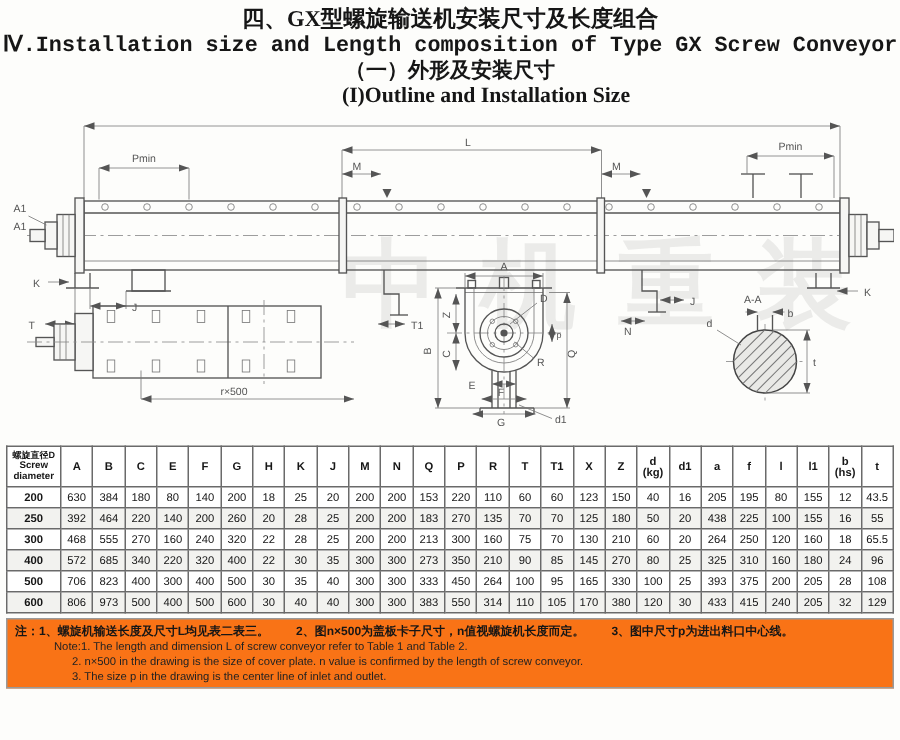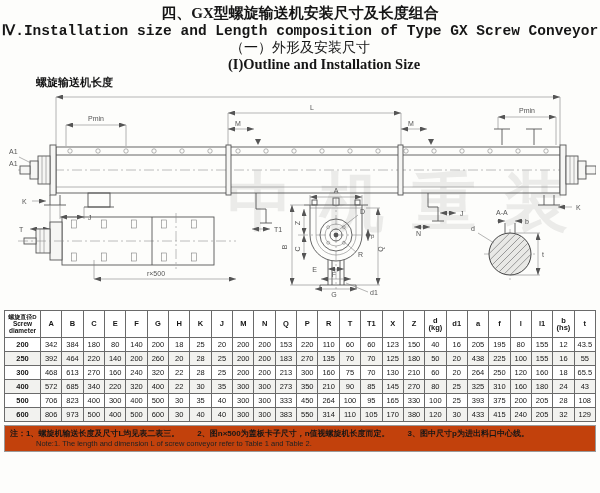--- a/index.html
+++ b/index.html
@@ -1,21 +1,21 @@
 <!DOCTYPE html>
 <html><head>
 <meta charset="utf-8">
 <style>
   html,body{margin:0;padding:0;}
   body{width:600px;height:493px;background:#fdfdfb;overflow:hidden;}
   .page{position:relative;width:600px;height:493px;font-family:"Liberation Serif",serif;color:#161616;}
   .titles{text-align:center;padding-top:5px;line-height:1.18;}
   .t-zh1{font-size:15px;font-weight:bold;}
   .t-en1{font-size:14.5px;font-weight:bold;font-family:Liberation Mono, monospace;}
-  .t-zh2{font-size:14px;font-weight:normal;text-align:center;}
+  .t-zh2{font-size:14px;font-weight:bold;text-align:center;}
   .t-en2{font-size:14.5px;font-weight:bold;padding-left:48px;}
   .sec-label{margin:3px 0 0 36px;line-height:1.18;}
   .sec-zh{font-size:11px;font-weight:bold;}
   .sec-en{font-size:11px;font-weight:bold;}
   .drawing{position:relative;width:592px;height:220px;margin:0 4px;}
   .watermark{position:absolute;top:70px;left:0;width:100%;text-align:right;font-size:64px;font-weight:bold;letter-spacing:28px;color:rgba(110,110,110,0.12);pointer-events:none;font-family:"Liberation Serif",serif;white-space:nowrap;}
   .drawing svg{position:absolute;top:0;left:0;}
   .lbl{font:7px "Liberation Sans",sans-serif;fill:#555;}
   .lbl-s{font:6px "Liberation Sans",sans-serif;fill:#555;}
   .obj{stroke:#555;stroke-width:0.9;fill:none;}
@@ -24,41 +24,40 @@
   .dim{stroke:#888;stroke-width:0.6;fill:none;}
   .cl{stroke:#888;stroke-width:0.55;fill:none;stroke-dasharray:10 3 2 3;}
   table.dims{border-collapse:collapse;table-layout:fixed;width:592px;margin:1px 4px 0 4px;font-family:"Liberation Sans",sans-serif;font-size:7.5px;text-align:center;background:#fff;}
   table.dims th,table.dims td{border:1px solid #6a6a6a;padding:0;height:13px;overflow:hidden;white-space:nowrap;}
   table.dims th{font-weight:bold;font-size:7.5px;line-height:1.05;height:26px;}
   table.dims col.c0{width:36px;}
   .dh-zh{font-size:6px;}
   .dh-en{font-size:6.5px;font-weight:bold;line-height:1.05;}
   table.dims tbody tr:nth-child(even){background:#f2f2ef;}
   td.diam{font-weight:bold;}
-  .notes{border:1px solid #9a9a9a;margin:3px 4px 0 4px;padding:2px 5px 2px 5px;font-family:"Liberation Sans",sans-serif;background:#c2410c;}
+  .notes{border:1px solid #9a9a9a;margin:3px 4px 0 4px;padding:2px 5px 2px 5px;font-family:"Liberation Sans",sans-serif;background:#f97316;}
   .note-zh{font-size:8px;font-weight:bold;line-height:11px;white-space:nowrap;}
   .note-zh span{margin-right:18px;}
   .note-en{font-size:7.5px;line-height:10px;color:#222;padding-left:24px;}
   .ind1{margin-left:2px;}
   .ind2{margin-left:14px;}
 </style>
 </head>
 <body>
 
 <div class="page">
 
   <div class="titles">
     <div class="t-zh1">四、GX型螺旋输送机安装尺寸及长度组合</div>
     <div class="t-en1">Ⅳ.Installation size and Length composition of Type GX Screw Conveyor</div>
     <div class="t-zh2">（一）外形及安装尺寸</div>
     <div class="t-en2">(I)Outline and Installation Size</div>
   </div>
 
   <div class="sec-label">
-    <div class="sec-zh">螺旋输送机长度</div>
   </div>
 
   <div class="drawing">
     <div class="watermark">中机重装</div>
     <svg width="592" height="220" viewBox="0 0 592 220">
       <defs>
         <marker id="ae" markerUnits="userSpaceOnUse" markerWidth="7" markerHeight="5" refX="7" refY="2.5" orient="auto-start-reverse">
           <path d="M0,0 L7,2.5 L0,5 Z" fill="#555"></path>
         </marker>
       </defs>
@@ -319,21 +318,21 @@
           <th>
             <div>b</div>
             <div>(hs)</div>
           </th>
           <th>t</th>
         </tr>
     </thead>
     <tbody>
         <tr>
           <td class="diam">200</td>
-          <td>342</td>
+          <td>630</td>
           <td>384</td>
           <td>180</td>
           <td>80</td>
           <td>140</td>
           <td>200</td>
           <td>18</td>
           <td>25</td>
           <td>20</td>
           <td>200</td>
           <td>200</td>
@@ -378,21 +377,21 @@
           <td>438</td>
           <td>225</td>
           <td>100</td>
           <td>155</td>
           <td>16</td>
           <td>55</td>
         </tr>
         <tr>
           <td class="diam">300</td>
           <td>468</td>
-          <td>613</td>
+          <td>555</td>
           <td>270</td>
           <td>160</td>
           <td>240</td>
           <td>320</td>
           <td>22</td>
           <td>28</td>
           <td>25</td>
           <td>200</td>
           <td>200</td>
           <td>213</td>
@@ -431,21 +430,21 @@
           <td>85</td>
           <td>145</td>
           <td>270</td>
           <td>80</td>
           <td>25</td>
           <td>325</td>
           <td>310</td>
           <td>160</td>
           <td>180</td>
           <td>24</td>
-          <td>43</td>
+          <td>96</td>
         </tr>
         <tr>
           <td class="diam">500</td>
           <td>706</td>
           <td>823</td>
           <td>400</td>
           <td>300</td>
           <td>400</td>
           <td>500</td>
           <td>30</td>
@@ -499,15 +498,17 @@
           <td>129</td>
         </tr>
       </tbody>
   </table>
 
   <div class="notes">
     <div class="note-zh">
       <span>注：1、螺旋机输送长度及尺寸L均见表二表三。</span><span>2、图n×500为盖板卡子尺寸，n值视螺旋机长度而定。</span><span>3、图中尺寸p为进出料口中心线。</span>
     </div>
     <div class="note-en ind1">Note:1. The length and dimension L of screw conveyor refer to Table 1 and Table 2.</div>
+    <div class="note-en ind2">2. n×500 in the drawing is the size of cover plate. n value is confirmed by the length of screw conveyor.</div>
+    <div class="note-en ind2">3. The size p in the drawing is the center line of inlet and outlet.</div>
   </div>
 
 </div>
 
 </body></html>

